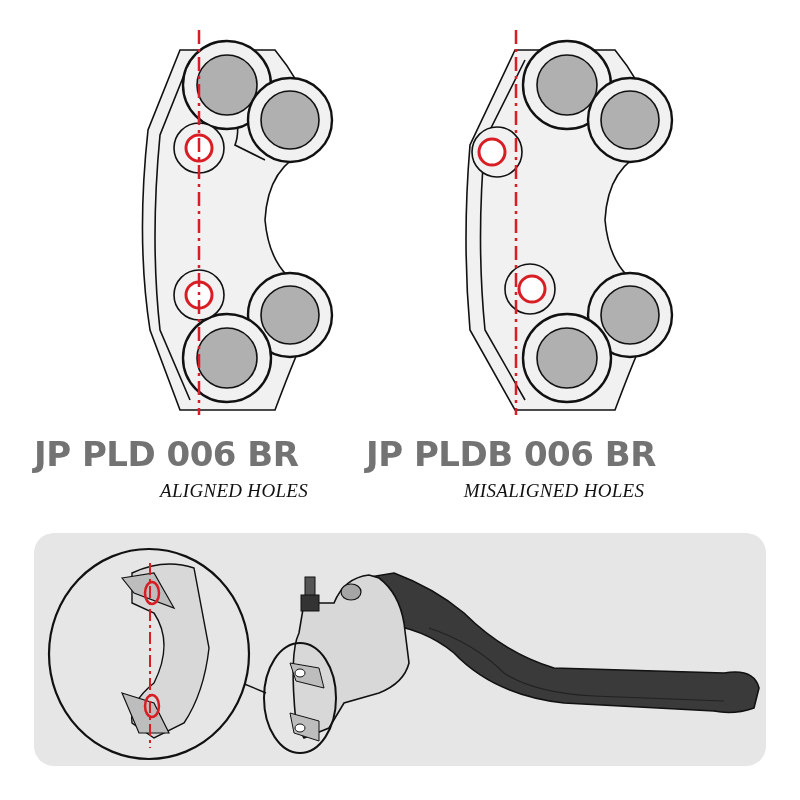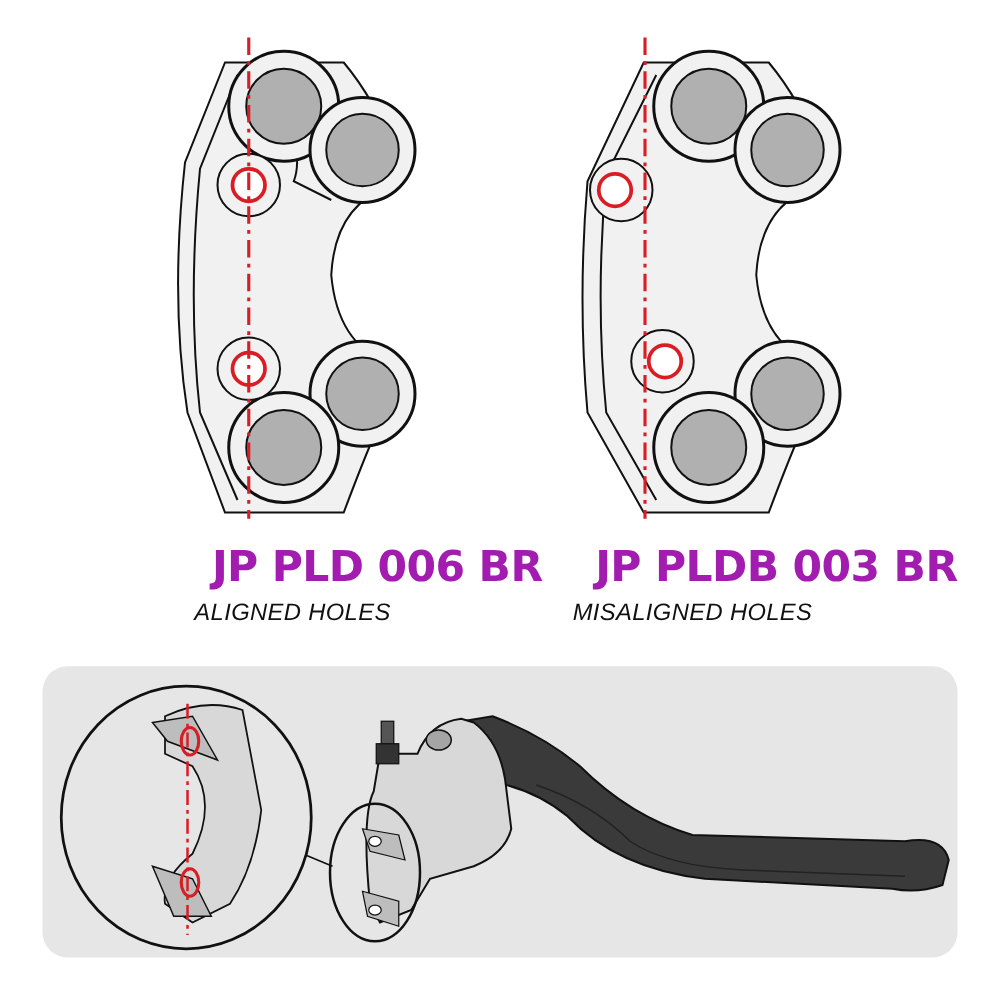--- a/index.html
+++ b/index.html
@@ -1,19 +1,19 @@
 <!DOCTYPE html>
 <html><head>
 <meta charset="utf-8">
 <style>
   html, body { margin:0; padding:0; background:#ffffff; }
   body { width:800px; height:800px; position:relative; overflow:hidden; font-family:"Liberation Sans", sans-serif; }
   .plate { position:absolute; top:0; }
-  .title { position:absolute; top:434px; width:400px; text-align:right; font-family:"DejaVu Sans", sans-serif; font-weight:bold; font-size:34px; color:#a21caf; letter-spacing:-0.5px; }
-  .subtitle { position:absolute; top:480px; width:400px; text-align:center; font-family:Liberation Sans, sans-serif; font-style:italic; font-size:19px; color:#111; letter-spacing:0.3px; }
+  .title { position:absolute; top:434px; width:400px; text-align:left; font-family:"DejaVu Sans", sans-serif; font-weight:bold; font-size:34px; color:#737373; letter-spacing:-0.5px; }
+  .subtitle { position:absolute; top:480px; width:400px; text-align:center; font-family:Liberation Serif, serif; font-style:italic; font-size:19px; color:#111; letter-spacing:0.3px; }
   .panel { position:absolute; left:34px; top:533px; width:732px; height:233px; background:#e6e6e6; border-radius:20px; overflow:hidden; }
 </style>
 </head>
 <body>
 
 <svg class="plate" style="left:100px" width="300" height="430" viewBox="0 0 300 430">
   <g stroke="#111" stroke-width="1.6" fill="#f1f1f1">
     <path d="M80,50 L48,130 Q36,240 50,330 L80,410 L175,410 Q205,330 215,318 L210,290 Q170,275 165,220 Q168,165 210,150 L215,120 Q200,80 175,50 Z"></path>
     <path d="M90,60 L60,135 Q50,240 60,330 L90,400" fill="none"></path>
     <path d="M118,55 Q145,120 135,145 L165,160" fill="none"></path>
@@ -47,21 +47,21 @@
     <circle cx="190" cy="315" r="29" fill="#b0b0b0"></circle>
     <circle cx="127" cy="358" r="44" stroke-width="2.4"></circle>
     <circle cx="127" cy="358" r="30" fill="#b0b0b0"></circle>
     <circle cx="57" cy="152" r="25" fill="#f1f1f1"></circle>
     <circle cx="90" cy="289" r="25" fill="#f1f1f1"></circle>
   </g>
   <circle cx="52" cy="152" r="13" fill="#fff" stroke="#d81e24" stroke-width="3"></circle>
   <circle cx="92" cy="289" r="13" fill="#fff" stroke="#d81e24" stroke-width="3"></circle>
   <line x1="76" y1="30" x2="76" y2="415" stroke="#d81e24" stroke-width="2.5" stroke-dasharray="14,5,3,5"></line>
 </svg>
-<div class="title" style="left:366px">JP PLDB 003 BR</div>
+<div class="title" style="left:366px">JP PLDB 006 BR</div>
 <div class="subtitle" style="left:354px">MISALIGNED HOLES</div>
 
 <div class="panel">
   <svg width="732" height="233" viewBox="0 0 732 233">
 
     <path d="M330,45 L360,40 Q400,55 430,80 Q470,120 520,135 L690,140 Q720,135 725,155 L720,175 Q700,182 680,178 L530,170 Q460,162 420,120 Q390,95 345,90 Z" fill="#3a3a3a" stroke="#111" stroke-width="1.6"></path>
     <path d="M395,95 Q440,110 470,140 Q500,160 560,163 L690,168" fill="none" stroke="#222" stroke-width="1.2"></path>
 
     <path d="M300,70 Q310,45 335,42 L345,45 Q365,60 370,90 L375,130 Q370,150 345,160 L310,170 L295,195 L270,205 L262,190 Q255,120 265,100 L270,70 Z" fill="#d8d8d8" stroke="#111" stroke-width="1.6"></path>
     <ellipse cx="317" cy="59" rx="10" ry="8" fill="#a5a5a5" stroke="#111" stroke-width="1.2"></ellipse>

